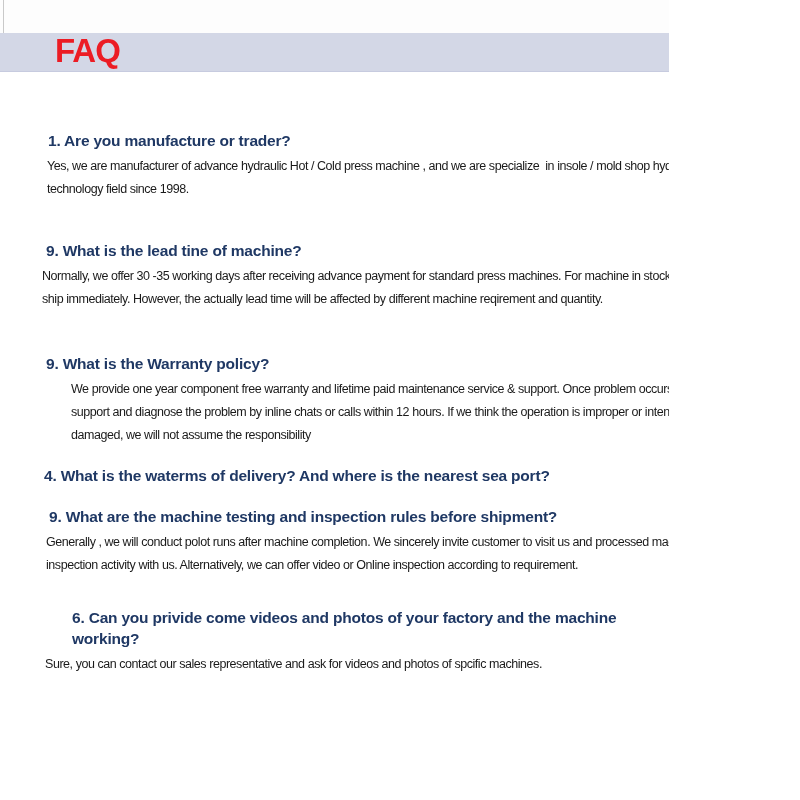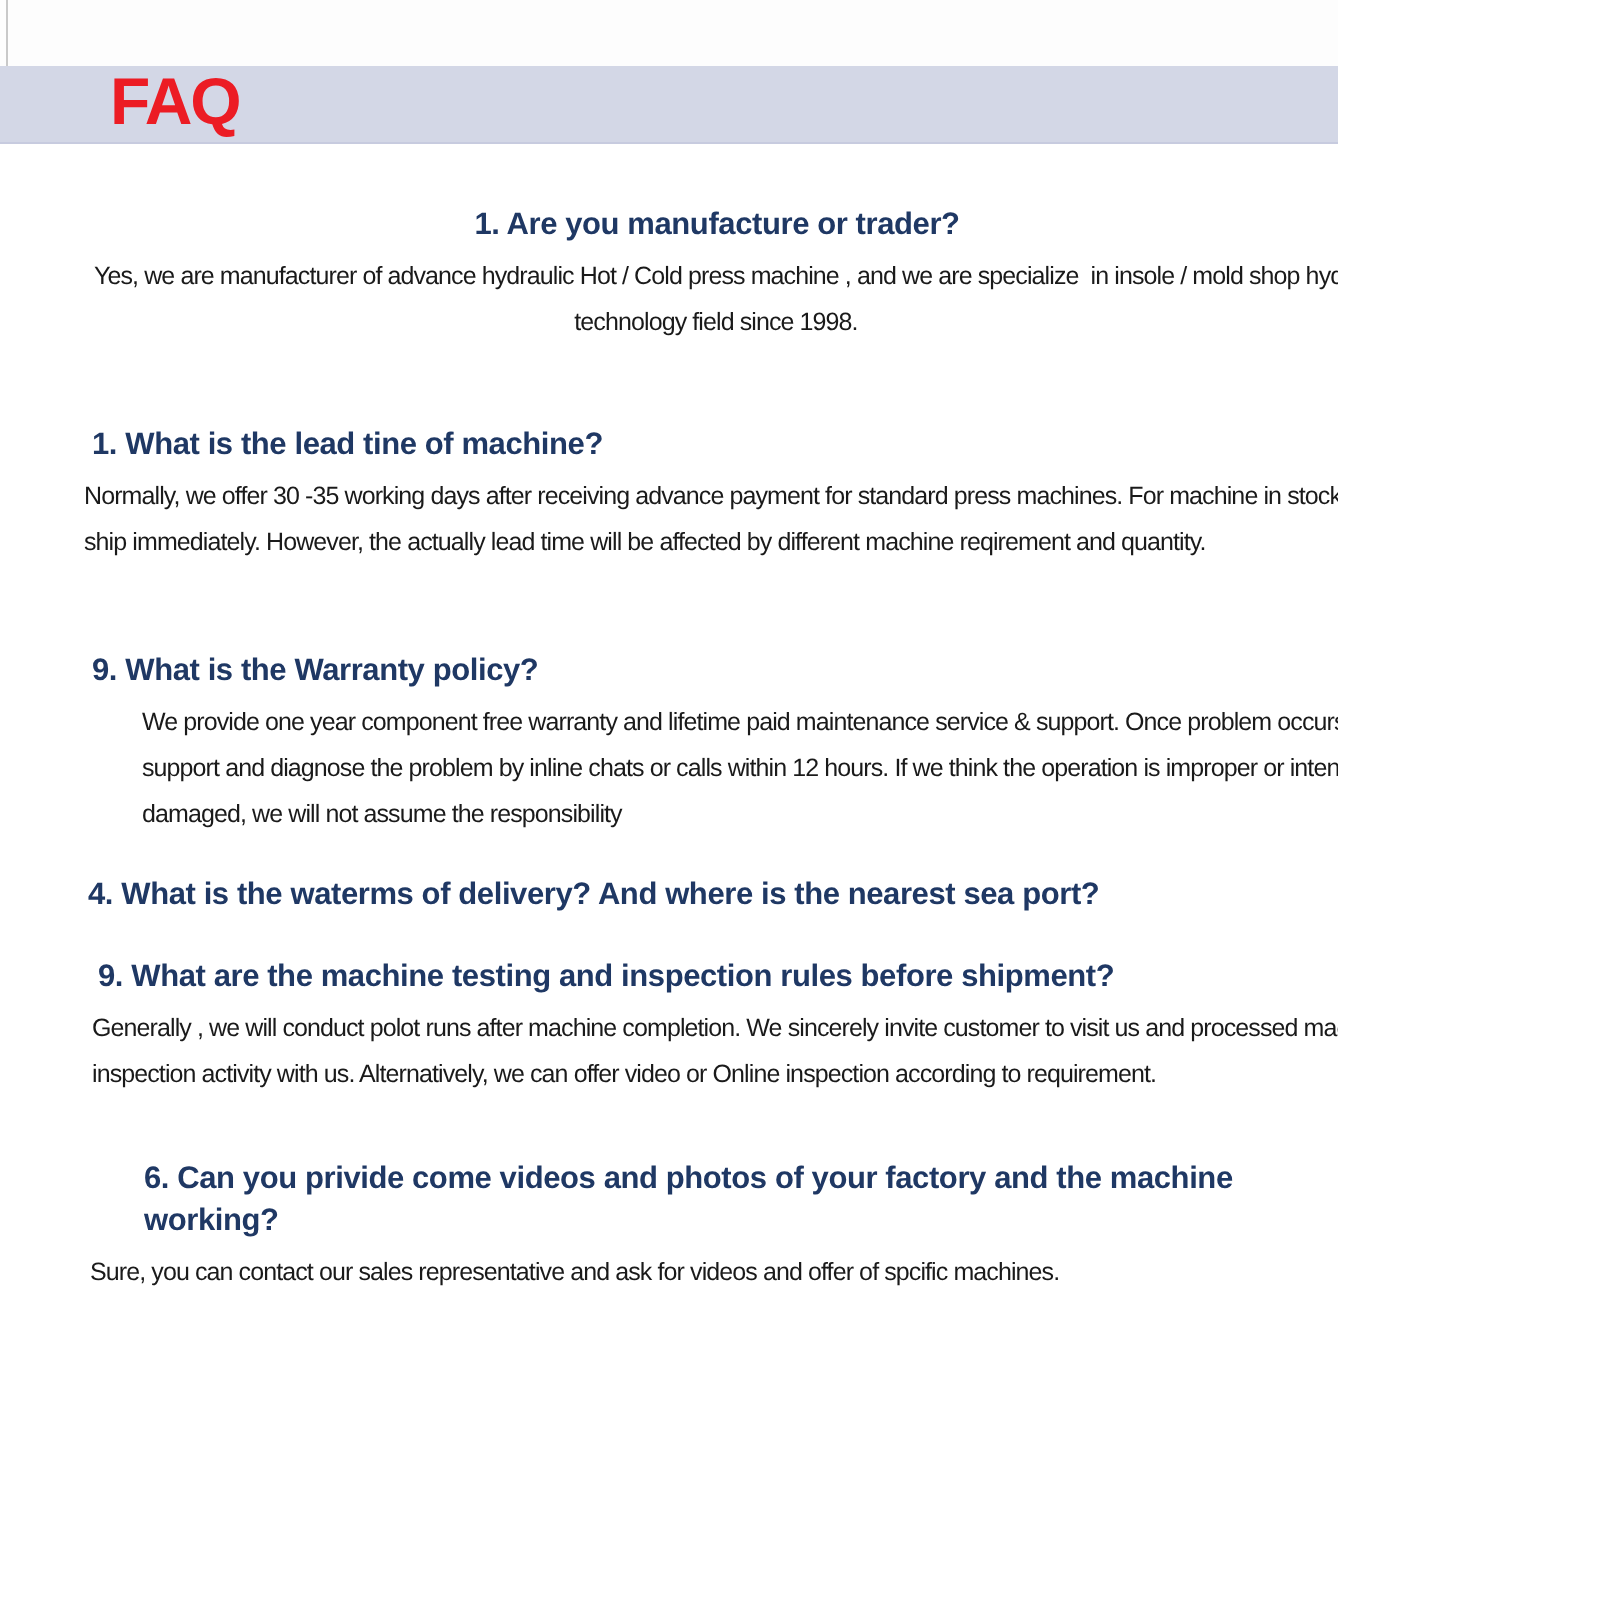--- a/index.html
+++ b/index.html
@@ -51,21 +51,21 @@
     letter-spacing: -0.2px;
   }
   .item .a {
     margin: 4px 0 0 0;
     font-size: 12.5px;
     line-height: 23px;
     color: var(--answer-ink, #1a1a1a);
     letter-spacing: -0.45px;
     white-space: pre;
   }
-  .s1 { margin-top: 30px; text-align: center; } .s1 .q { padding-left: 48px; } .s1 .a { padding-left: 47px; }
+  .s1 { margin-top: 58px; } .s1 .q { padding-left: 48px; } .s1 .a { padding-left: 47px; }
   .s2 { margin-top: 39px; } .s2 .q { padding-left: 46px; } .s2 .a { padding-left: 42px; }
   .s3 { margin-top: 42px; } .s3 .q { padding-left: 46px; } .s3 .a { padding-left: 44px; margin-left: 27px; }
   .s4 { margin-top: 18px; } .s4 .q { padding-left: 44px; } .s4 .a { padding-left: 44px; }
   .s5 { margin-top: 20px; } .s5 .q { padding-left: 49px; } .s5 .a { padding-left: 46px; }
   .s6 { margin-top: 30px; } .s6 .q { padding-left: 72px; } .s6 .a { padding-left: 45px; }
 </style>
 </head>
 <body>
 
 <div id="page">
@@ -78,21 +78,21 @@
   </header>
 
   <main class="content">
     <section class="item s1">
       <h2 class="q">1. Are you manufacture or trader?</h2>
       <p class="a">Yes, we are manufacturer of advance hydraulic Hot / Cold press machine , and we are specialize  in insole / mold shop hydroforming
 technology field since 1998.</p>
     </section>
 
     <section class="item s2">
-      <h2 class="q">1. What is the lead tine of machine?</h2>
+      <h2 class="q">9. What is the lead tine of machine?</h2>
       <p class="a">Normally, we offer 30 -35 working days after receiving advance payment for standard press machines. For machine in stock, we can
 ship immediately. However, the actually lead time will be affected by different machine reqirement and quantity.</p>
     </section>
 
     <section class="item s3">
       <h2 class="q">9. What is the Warranty policy?</h2>
       <p class="a">We provide one year component free warranty and lifetime paid maintenance service &amp; support. Once problem occurs, we will
 support and diagnose the problem by inline chats or calls within 12 hours. If we think the operation is improper or intentionally
 damaged, we will not assume the responsibility</p>
     </section>
@@ -102,16 +102,16 @@
     </section>
 
     <section class="item s5">
       <h2 class="q">9. What are the machine testing and inspection rules before shipment?</h2>
       <p class="a">Generally , we will conduct polot runs after machine completion. We sincerely invite customer to visit us and processed machine
 inspection activity with us. Alternatively, we can offer video or Online inspection according to requirement.</p>
     </section>
 
     <section class="item s6">
       <h2 class="q">6. Can you privide come videos and photos of your factory and the machine working?</h2>
-      <p class="a">Sure, you can contact our sales representative and ask for videos and offer of spcific machines.</p>
+      <p class="a">Sure, you can contact our sales representative and ask for videos and photos of spcific machines.</p>
     </section>
   </main>
 </div>
 
 </body></html>

